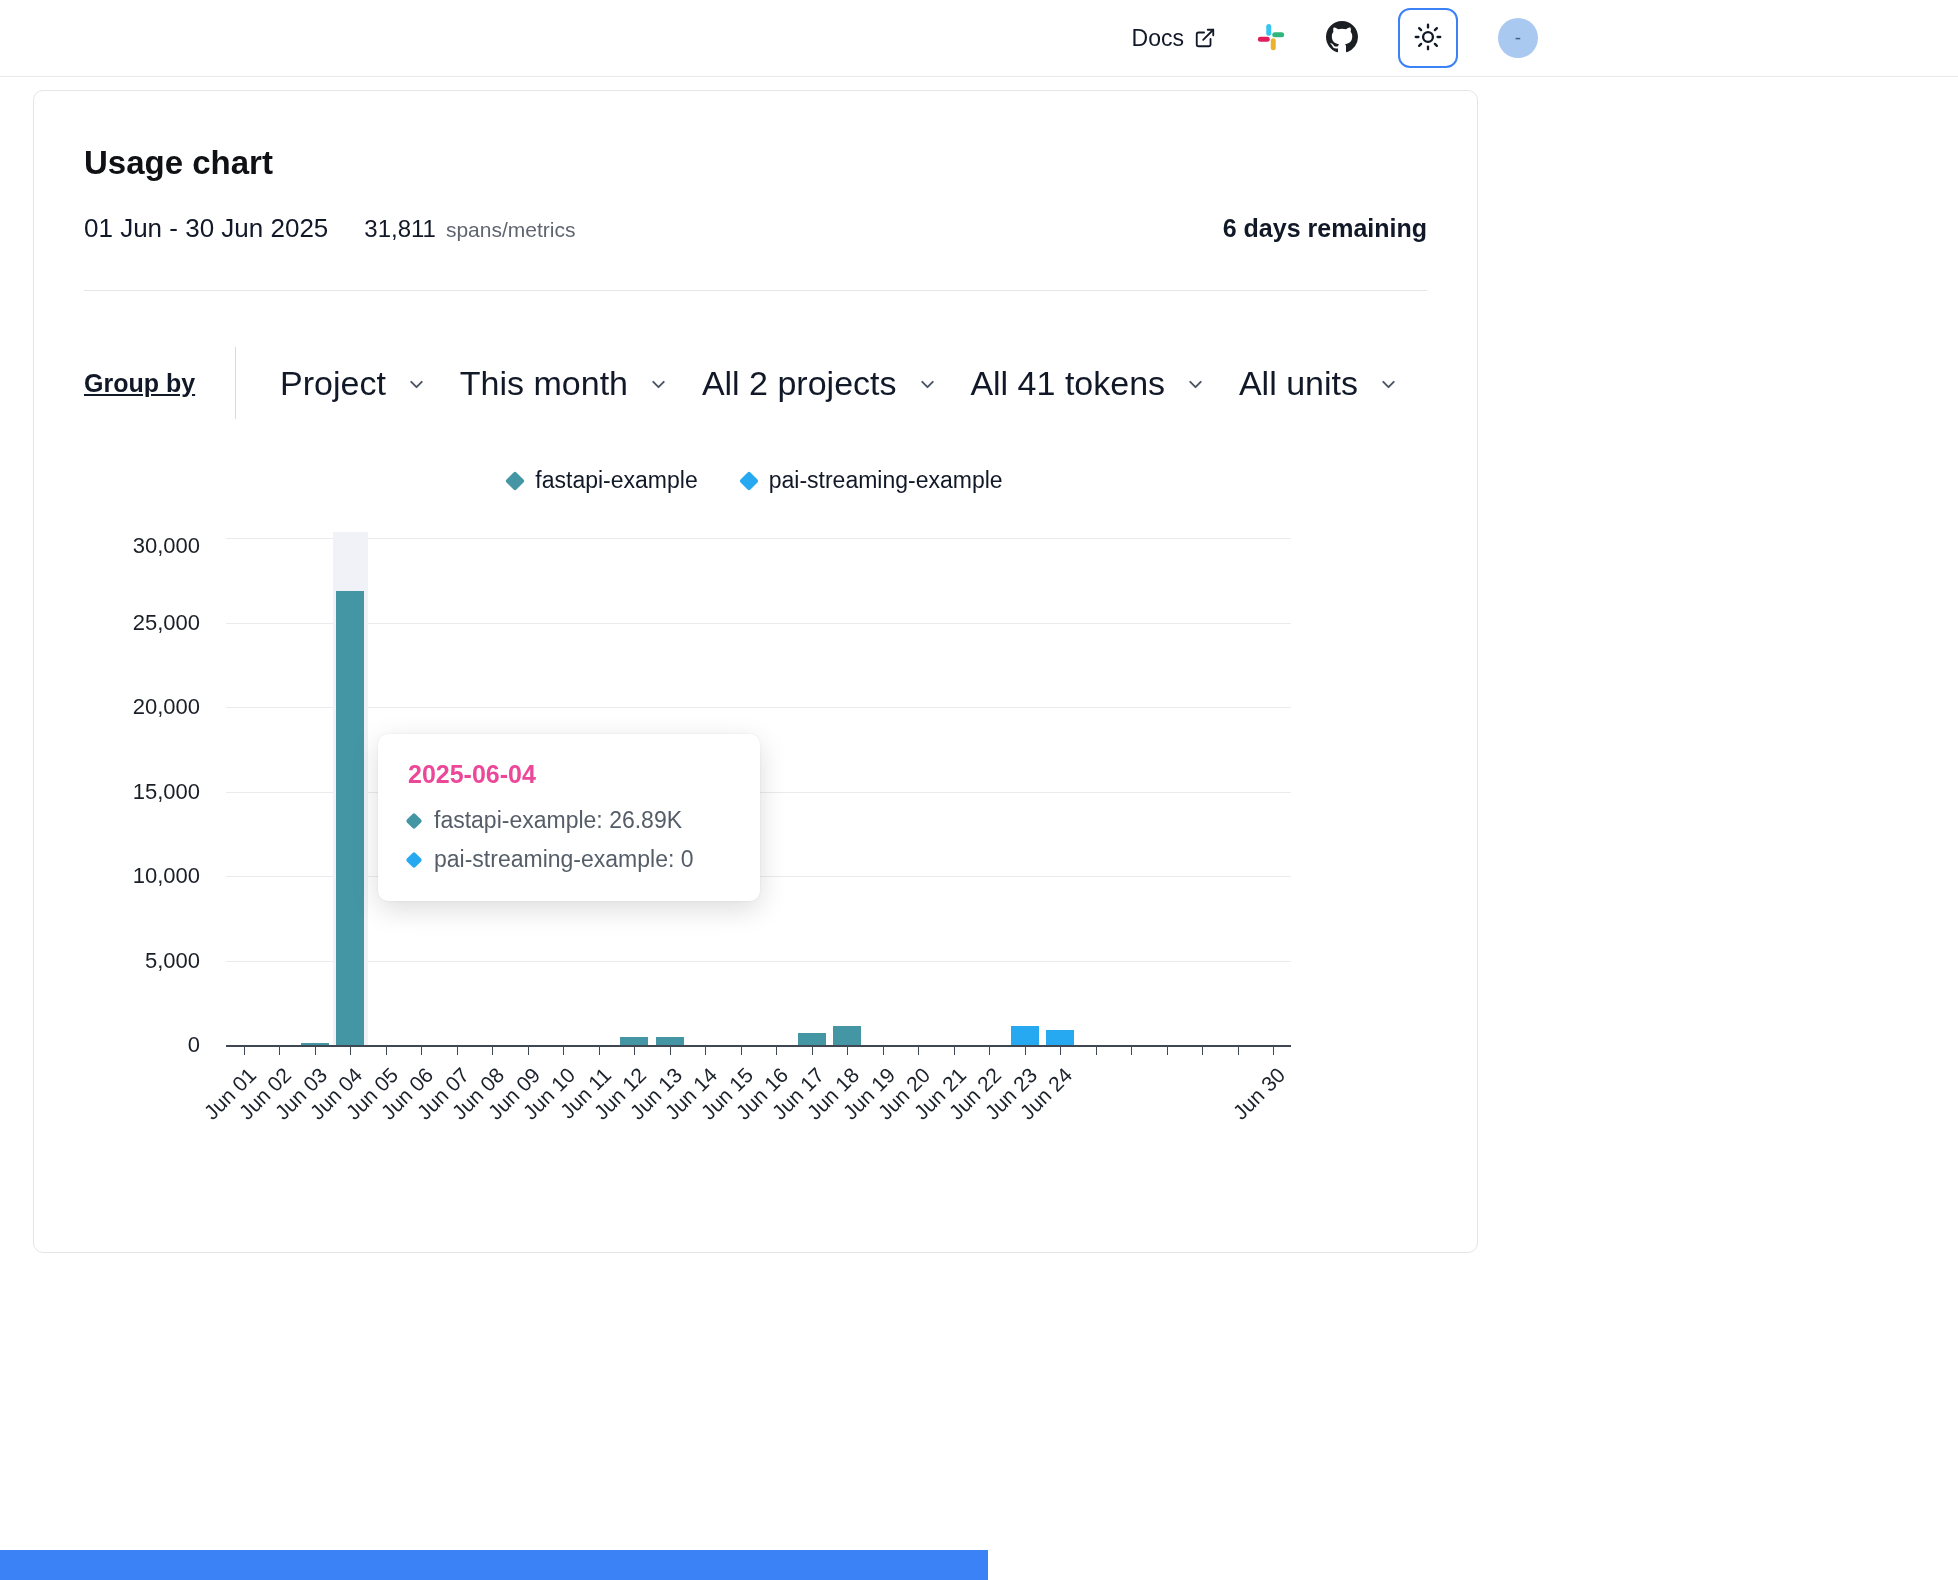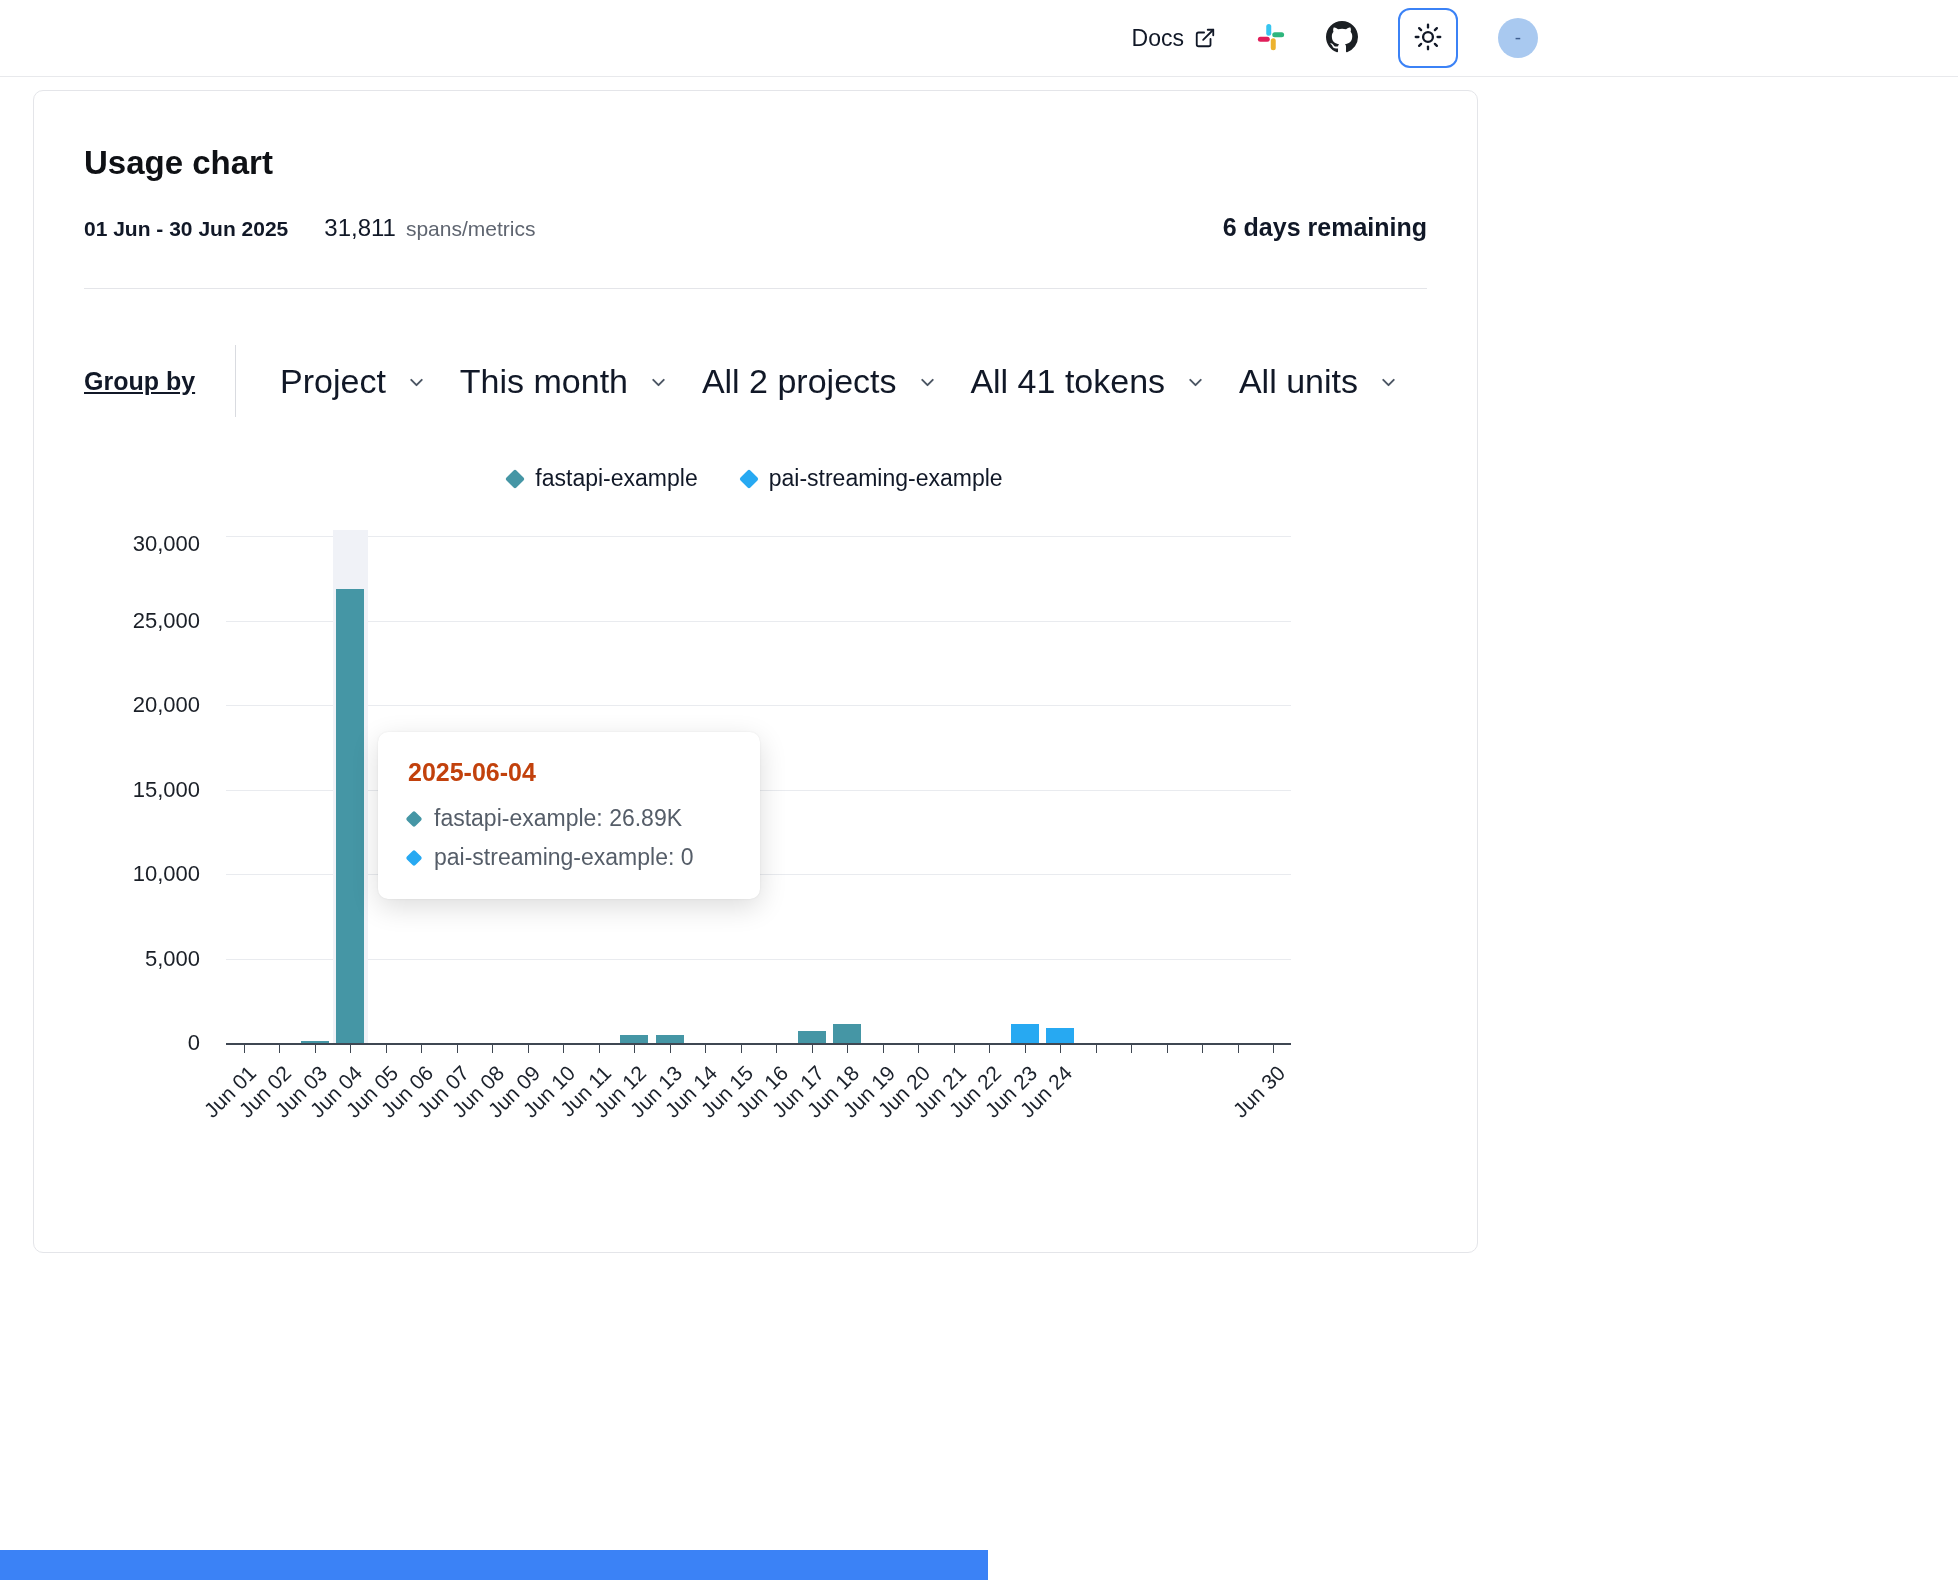--- a/index.html
+++ b/index.html
@@ -14,21 +14,21 @@
   .theme-btn { width:56px; height:56px; border:2px solid #3b82f6; border-radius:12px; background:#fff;
     display:flex; align-items:center; justify-content:center; cursor:pointer; }
   .avatar { width:40px; height:40px; border-radius:50%; background:#a9c9f0; display:flex; align-items:center;
     justify-content:center; font-size:19px; color:#3e5e8f; cursor:pointer; user-select:none; }
 
   
   .card { position:relative; margin:13px 0 0 33px; width:1343px; height:1109px; padding:52px 50px 0 50px;
     border:1px solid #e4e5e9; border-radius:10px; background:#fff; }
   .card-title { font-size:33px; font-weight:700; color:#0f1115; line-height:40px; }
   .stats-row { margin-top:30px; display:flex; align-items:baseline; }
-  .date-range { font-size:21px; font-weight:700; }
+  .date-range { font-size:26px; font-weight:400; }
   .total { font-size:24px; font-weight:500; margin-left:36px; }
   .total-unit { font-size:21px; color:#5f6570; margin-left:10px; }
   .remaining { margin-left:auto; font-size:25px; font-weight:700; }
   .divider { margin-top:46px; border-top:1px solid #e4e5e9; height:0; }
 
   
   .filters { padding-top:56px; display:flex; align-items:center; }
   .group-by { font-size:25px; font-weight:700; padding-right:40px;text-decoration:underline; }
   .vsep { width:1px; height:72px; background:#d9dbe0; }
   .dropdowns { flex:1; display:flex; justify-content:space-between; align-items:center; padding:0 28px 0 44px; }
@@ -48,21 +48,21 @@
   .gridline { position:absolute; left:0; right:0; height:1px; background:#e9ebef; z-index:0; }
   .hl-col { position:absolute; top:-6px; bottom:0; background:#f0f2f7; z-index:0; }
   .bar { position:absolute; z-index:2; }
   .tick { position:absolute; top:100%; margin-top:2px; width:1px; height:8px; background:#3f4752; }
   .x-label { position:absolute; top:calc(100% + 18px); white-space:nowrap; font-size:21px; color:#1b212b;
     transform:translateX(-100%) rotate(-45deg); transform-origin:top right; }
 
   
   .tooltip { position:absolute; left:152px; top:196px; z-index:5; background:#fff; border-radius:10px;
     padding:26px 32px 28px 30px; box-shadow:0 8px 28px rgba(0,0,0,.14), 0 0 2px rgba(0,0,0,.08); min-width:320px; }
-  .tooltip-title { font-size:25px; font-weight:700; color:#c2410c; margin-bottom:18px; }
+  .tooltip-title { font-size:25px; font-weight:700; color:#ec4899; margin-bottom:18px; }
   .tooltip-row { display:flex; align-items:center; gap:14px; font-size:23px; color:#555d68; margin-top:12px; }
 
   
   .bottom-strip { position:absolute; left:0; top:1550px; width:988px; height:30px; background:#3b82f6; }
 </style>
 </head>
 <body>
 
 <header class="topbar">
   <a class="docs-link">

